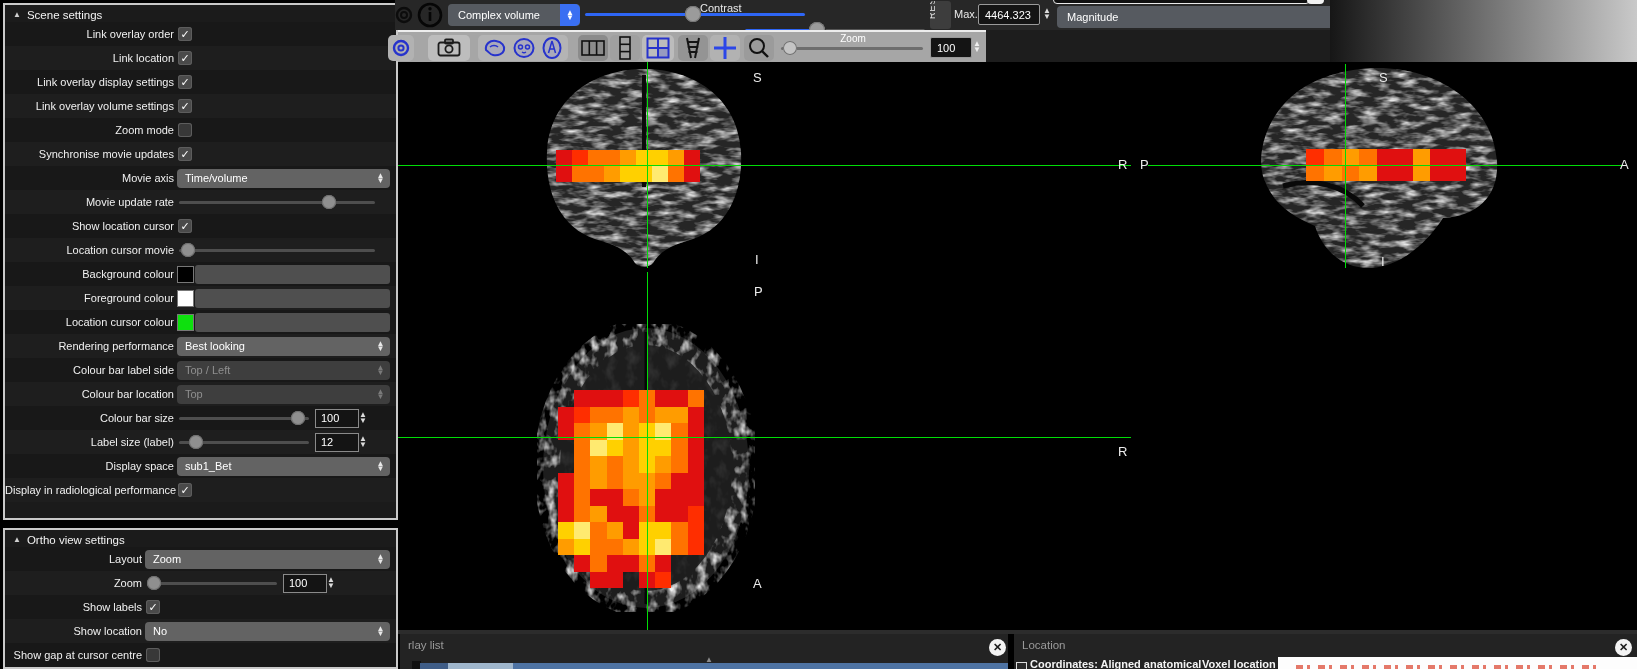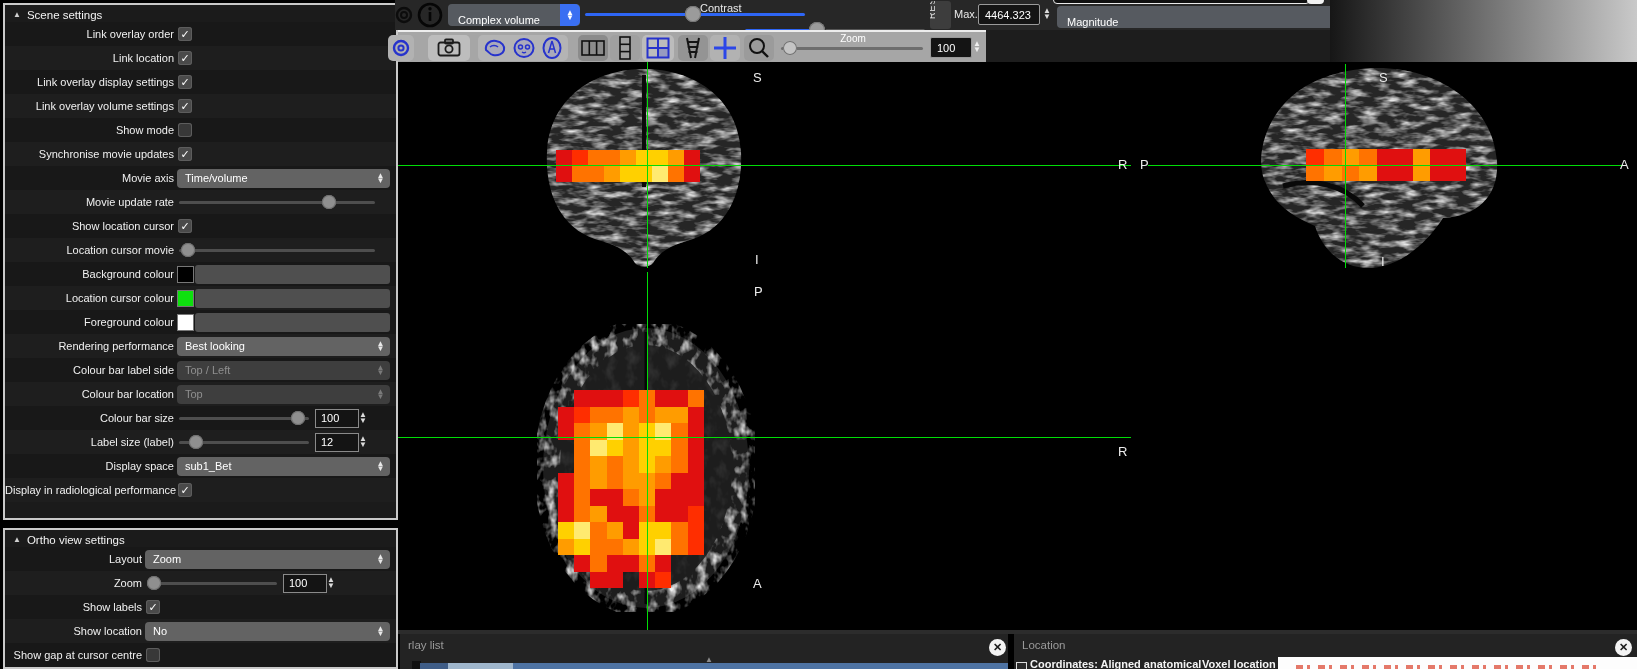--- a/index.html
+++ b/index.html
@@ -55,21 +55,21 @@
   #toolbar1 { position:absolute; left:395px; top:0; width:935px; height:30px;
               background:#272727; }
   #tb1-grad { position:absolute; left:1330px; top:0; width:307px; height:62px;
               background:linear-gradient(to right,#161616,#c9c9c9); }
   #toolbar2 { position:absolute; left:398px; top:30px; width:588px; height:32px;
               background:#a6a6a6; border-top:2px solid #ededed; }
   #tb2-dark { position:absolute; left:986px; top:30px; width:344px; height:32px;
               background:#1d1d1d; }
   .tb1-item { position:absolute; }
   .dd-blue { background:#565a60; border-radius:4px; height:22px; display:flex;
-             align-items:flex-end; font-size:11px; color:#fff; padding-left:10px; }
+             align-items:center; font-size:11px; color:#fff; padding-left:10px; }
   .dd-blue .bluecap { margin-left:auto; width:20px; height:22px; background:#3a6ff2;
              border-radius:0 5px 5px 0; display:flex; flex-direction:column;
              align-items:center; justify-content:center; line-height:5px;
              font-size:8px; color:#fff; }
   .bslider { position:relative; height:16px; }
   .bslider .btrack { position:absolute; top:7px; left:0; right:0; height:3px;
                      background:#2e66f5; border-radius:2px; }
   .bslider .gtrack { position:absolute; top:7px; height:3px; background:#555;
                      border-radius:2px; right:0; }
   .bslider .thumb { position:absolute; top:0; width:16px; height:16px;
@@ -158,21 +158,21 @@
           <div class="chk">✓</div>
         </div>
       </div>
       <div class="s-row">
         <span class="s-label">Link overlay volume settings</span>
         <div class="s-ctl">
           <div class="chk">✓</div>
         </div>
       </div>
       <div class="s-row">
-        <span class="s-label">Show mode</span>
+        <span class="s-label">Zoom mode</span>
         <div class="s-ctl">
           <div class="chk off"></div>
         </div>
       </div>
       <div class="s-row">
         <span class="s-label">Synchronise movie updates</span>
         <div class="s-ctl">
           <div class="chk">✓</div>
         </div>
       </div>
@@ -213,30 +213,30 @@
         </div>
       </div>
       <div class="s-row">
         <span class="s-label">Background colour</span>
         <div class="s-ctl">
           <div class="swatch" style="background: rgb(0, 0, 0);"></div>
           <div class="colbtn"></div>
         </div>
       </div>
       <div class="s-row">
+        <span class="s-label">Foreground colour</span>
+        <div class="s-ctl">
+          <div class="swatch" style="background: rgb(255, 255, 255);"></div>
+          <div class="colbtn"></div>
+        </div>
+      </div>
+      <div class="s-row">
         <span class="s-label">Location cursor colour</span>
         <div class="s-ctl">
           <div class="swatch" style="background: rgb(14, 224, 14);"></div>
-          <div class="colbtn"></div>
-        </div>
-      </div>
-      <div class="s-row">
-        <span class="s-label">Foreground colour</span>
-        <div class="s-ctl">
-          <div class="swatch" style="background: rgb(255, 255, 255);"></div>
           <div class="colbtn"></div>
         </div>
       </div>
       <div class="s-row">
         <span class="s-label">Rendering performance</span>
         <div class="s-ctl">
           <div class="dd">
             <span class="dd-txt">Best looking</span>
             <span class="stepper">
               <span>▲</span>

